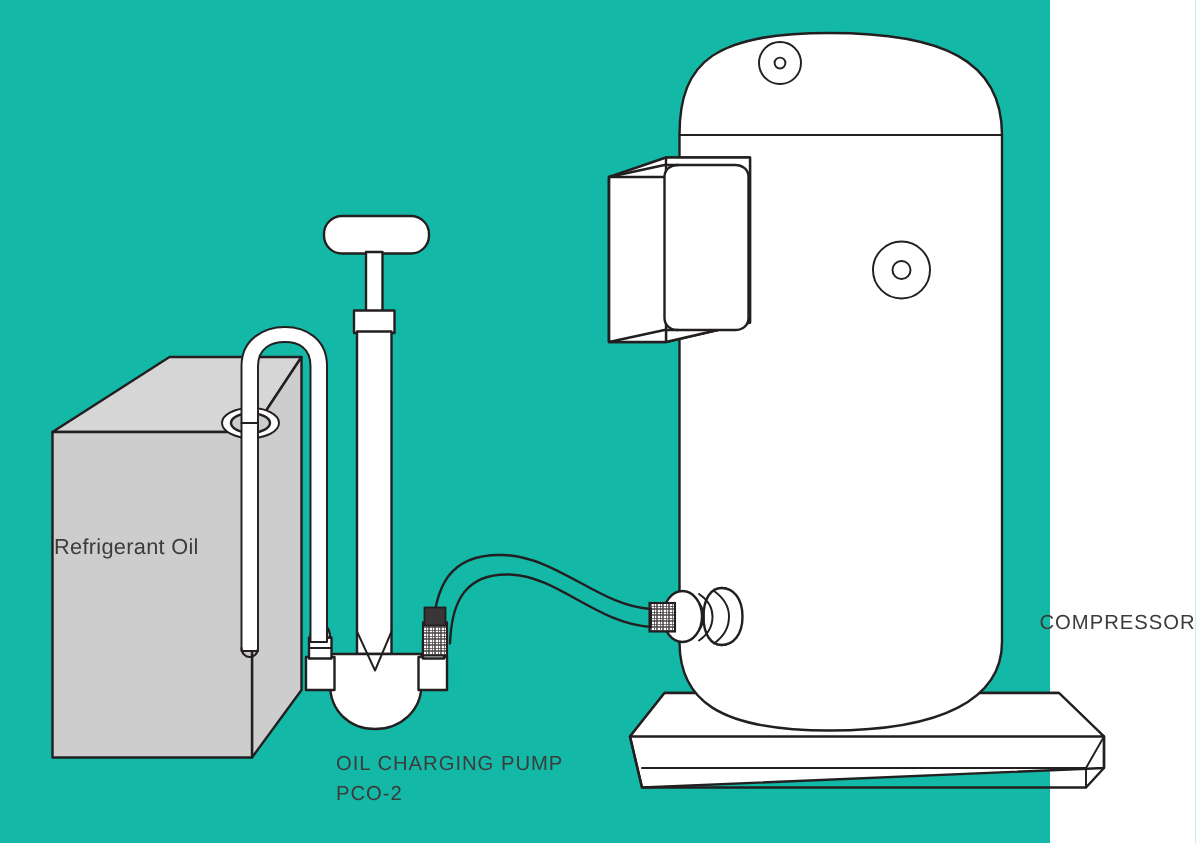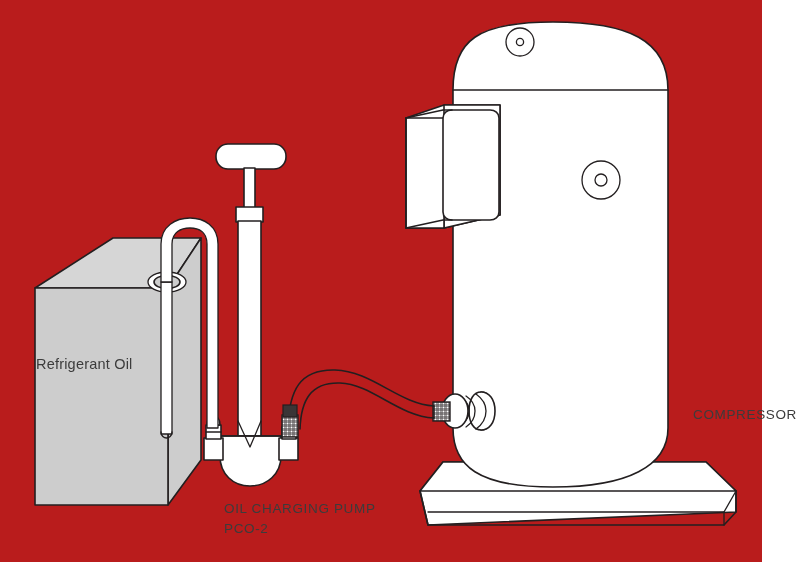--- a/index.html
+++ b/index.html
@@ -8,23 +8,23 @@
     background: #ffffff;
   }
   body {
     width: 797px;
     height: 562px;
     font-family: "Liberation Sans", sans-serif;
     overflow: hidden;
   }
   #diagram-root {
     position: relative;
-    width: 762px;
+    width: 700px;
     height: 562px;
-    background: #b91c1c;
+    background: #14b8a6;
   }
   svg.diagram {
     display: block;
     width: 797px;
     height: 562px;
   }
   .stroke {
     fill: none;
     stroke: #231f20;
     stroke-width: 1.6;

